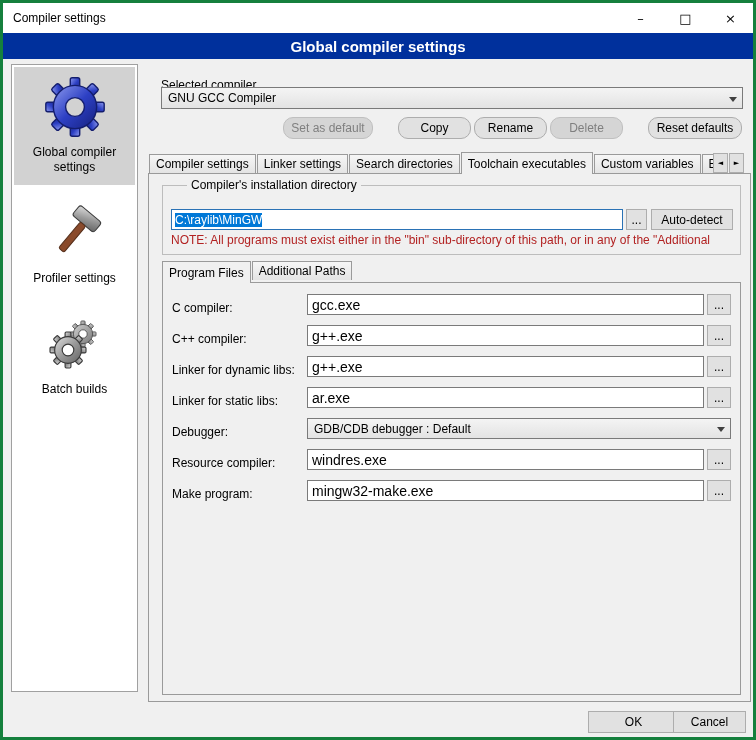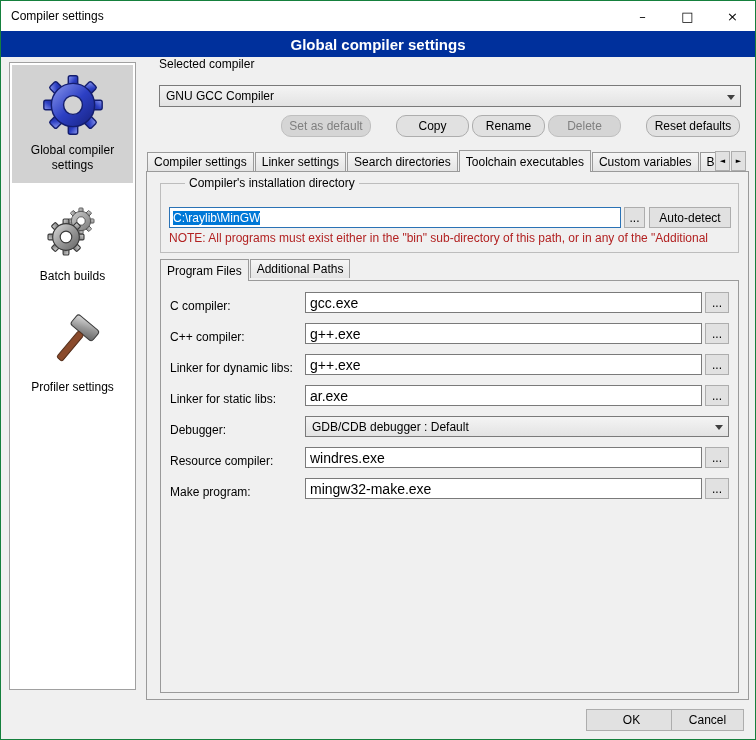--- a/index.html
+++ b/index.html
@@ -1,19 +1,19 @@
 <!DOCTYPE html>
 <html><head>
 <meta charset="utf-8">
 <style>
   * { margin:0; padding:0; box-sizing:border-box; }
   html,body { width:756px; height:740px; overflow:hidden; }
   body { font-family:"Liberation Sans", sans-serif; font-size:12px; color:#000; background:#f0f0f0; }
 
-  .window { width:756px; height:740px; border:1px solid #15803d; background:#f0f0f0; display:flex; flex-direction:column; }
+  .window { width:756px; height:740px; border:3px solid #15803d; background:#f0f0f0; display:flex; flex-direction:column; }
 
   
   .titlebar { height:30px; background:#ffffff; display:flex; align-items:center; flex:0 0 auto; }
   .title-text { padding-left:10px; font-size:12px; }
   .caption-buttons { margin-left:auto; display:flex; height:100%; }
   .caption-btn { width:45px; height:100%; display:flex; align-items:center; justify-content:center;
                  font-family:"DejaVu Sans", sans-serif; font-size:13px; cursor:default; }
 
   
   .banner { height:26px; background:#00309c; color:#fff; font-weight:bold; font-size:15px;
@@ -35,21 +35,21 @@
   .btn:disabled { background:#d5d5d5; border-color:#bfbfbf; color:#7f7f7f; }
 
   .combo { display:flex; align-items:center; background:linear-gradient(#f4f4f4,#e3e3e3);
            border:1px solid #7a7a7a; padding-left:6px; cursor:default; }
   .combo-text { flex:1; white-space:nowrap; overflow:hidden; }
   .combo-arrow { align-self:stretch; width:18px; display:flex; align-items:center; justify-content:center; }
   .combo-arrow::after { content:""; width:0; height:0; border:4px solid transparent;
                         border-top:5px solid #404040; margin-top:6px; }
 
   
-  .sel-label { position:absolute; left:158px; top:0; }
+  .sel-label { position:absolute; left:158px; top:19px; }
   .sel-combo { position:absolute; left:158px; top:28px; width:582px; height:22px; }
   .btnrow { position:absolute; left:280px; top:58px; display:flex; height:22px; }
   .btnrow .btn { width:73px; margin-right:3px;border-radius:10px; }
   .btnrow .btn:first-child { width:90px; margin-right:25px; }
   .btnrow .btn:nth-child(4) { margin-right:25px; }
   .btnrow .btn:last-child { width:94px; margin-right:0; }
 
   
   .tabs { position:absolute; left:146px; top:93px; width:568px; height:22px;
           display:flex; align-items:flex-end; overflow:hidden; }
@@ -149,40 +149,40 @@
     <div class="sidebar">
       <div class="side-item selected">
         <svg width="64" height="64" viewBox="-34 -34 68 68">
           <use href="#gearshape" fill="url(#gblue)" stroke="#131d6e" stroke-width="1.5"></use>
           <circle r="10" fill="#d2d2d2" stroke="#131d6e" stroke-width="1.5"></circle>
         </svg>
         <span class="slabel">Global compiler settings</span>
       </div>
       <div class="side-item">
         <svg width="64" height="64" viewBox="0 0 64 64">
+          <g transform="rotate(40 32 32)">
+            <rect x="18" y="7" width="28" height="13" rx="3" fill="url(#ggray)" stroke="#3a3a3a"></rect>
+            <rect x="29" y="20" width="7" height="34" rx="2" fill="#8a4a2b" stroke="#56301c"></rect>
+          </g>
+        </svg>
+        <span class="slabel">Profiler settings</span>
+      </div>
+      <div class="side-item">
+        <svg width="64" height="64" viewBox="0 0 64 64">
           <g transform="translate(40,22) scale(0.42)">
             <use href="#gearshape" fill="url(#ggray2)" stroke="#4a4a4a" stroke-width="2"></use>
             <circle r="10" fill="#fff" stroke="#4a4a4a" stroke-width="2"></circle>
           </g>
           <g transform="translate(25,38) scale(0.58)">
             <use href="#gearshape" fill="url(#ggray)" stroke="#3a3a3a" stroke-width="2"></use>
             <circle r="10" fill="#fff" stroke="#3a3a3a" stroke-width="2"></circle>
           </g>
         </svg>
         <span class="slabel">Batch builds</span>
       </div>
-      <div class="side-item">
-        <svg width="64" height="64" viewBox="0 0 64 64">
-          <g transform="rotate(40 32 32)">
-            <rect x="18" y="7" width="28" height="13" rx="3" fill="url(#ggray)" stroke="#3a3a3a"></rect>
-            <rect x="29" y="20" width="7" height="34" rx="2" fill="#8a4a2b" stroke="#56301c"></rect>
-          </g>
-        </svg>
-        <span class="slabel">Profiler settings</span>
-      </div>
     </div>
 
     <div class="sel-label">Selected compiler</div>
     <div class="sel-combo combo">
       <span class="combo-text">GNU GCC Compiler</span>
       <span class="combo-arrow"></span>
     </div>
     <div class="btnrow">
         <button class="btn" disabled="">Set as default</button>
         <button class="btn">Copy</button>

